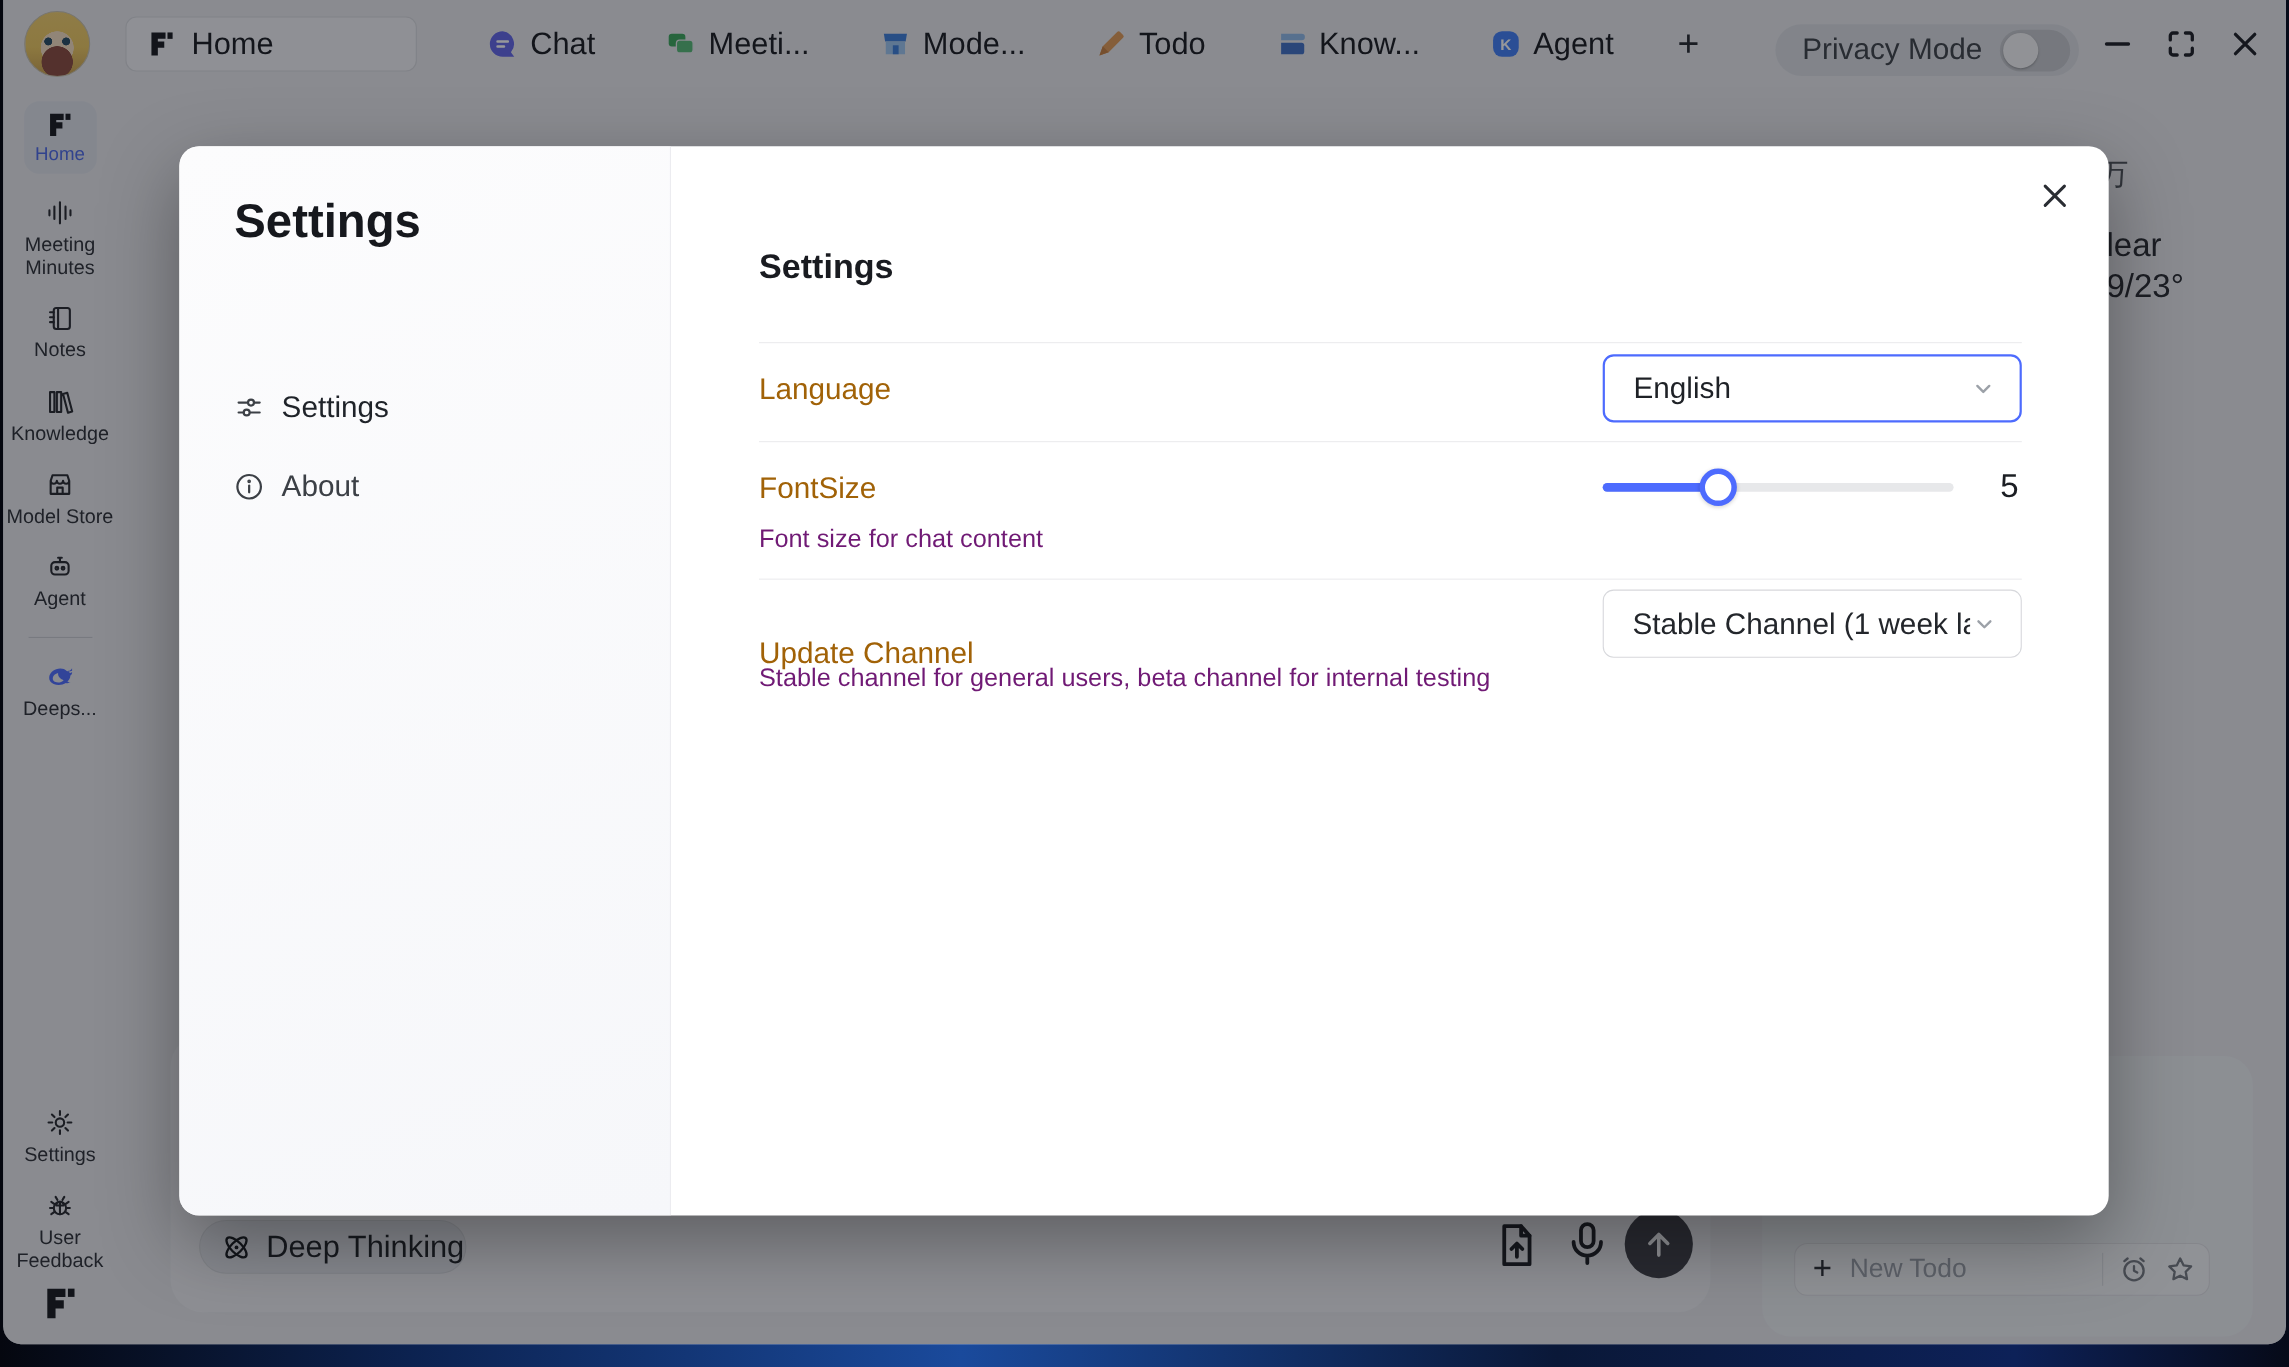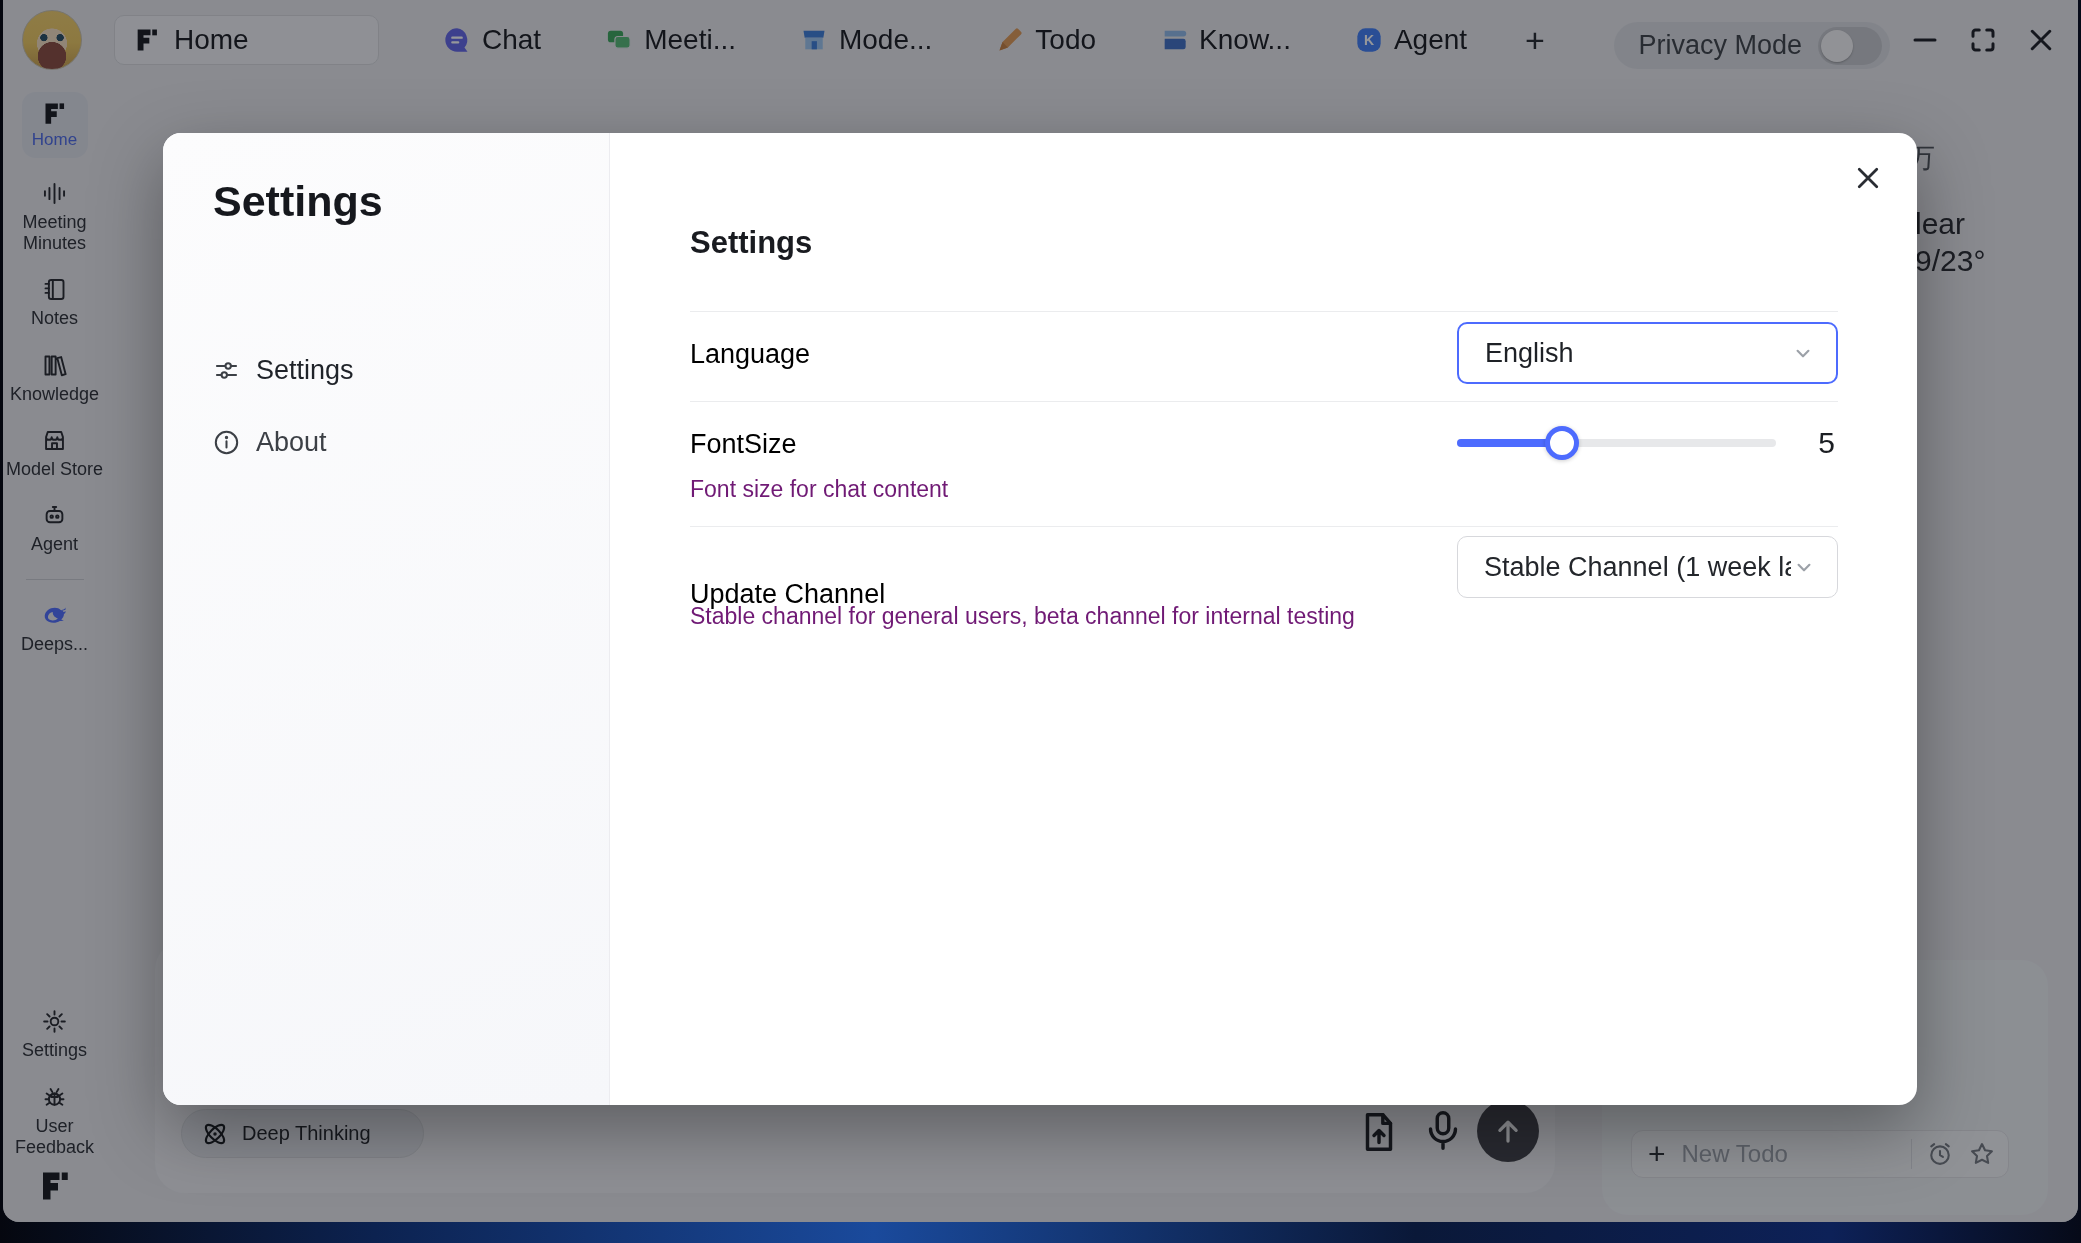--- a/index.html
+++ b/index.html
@@ -48,21 +48,21 @@
   .s-spacer { flex:1; }
   .s-logo { margin:10px 0 14px; }
   .s-logo svg { width:36px; height:36px; }
 
   
   .bg-glyph { position:absolute; left:1905px; top:140px; font-size:27px; color:#4c5057; }
   .bg-weather { position:absolute; left:1912px; top:206px; font-size:30px; color:#26282d; line-height:1.23; }
   .chat-panel { position:absolute; left:152px; top:940px; width:1400px; height:253px; border-radius:30px; background:#f0f1f4; }
   .deep-pill { position:absolute; left:26px; top:169px; width:243px; height:49px; border-radius:25px;
     background:#e4e6eb; border:1px solid #d8dade; display:flex; align-items:center; gap:12px; padding-left:18px;
-    font-size:20px; color:#1e2025; }
+    font-size:28px; color:#1e2025; }
   .deep-pill svg { width:30px; height:30px; stroke:#17191e; stroke-width:1.7; fill:none; }
   .chat-act { position:absolute; top:0; }
   .icon-upload { left:1201px; top:169px; } .icon-mic { left:1265px; top:167px; }
   .chat-act svg { width:46px; height:46px; stroke:#1c1e23; stroke-width:1.8; fill:none; stroke-linecap:round; stroke-linejoin:round; }
   .send-btn { position:absolute; left:1322px; top:160px; width:62px; height:62px; border-radius:50%;
     background:#3d3e44; display:flex; align-items:center; justify-content:center; }
   .send-btn svg { width:30px; height:30px; stroke:#f2f2f4; stroke-width:2.6; fill:none; stroke-linecap:round; stroke-linejoin:round; }
 
   .todo-panel { position:absolute; left:1599px; top:960px; width:446px; height:255px; border-radius:26px; background:#eef0f3; }
   .todo-bar { position:absolute; left:29px; top:170px; width:378px; height:48px; border-radius:12px;
@@ -86,21 +86,21 @@
   .m-item.active { color:#1f2329; }
   .m-item svg { width:27px; height:27px; stroke:#3c4046; stroke-width:1.8; fill:none; stroke-linecap:round; stroke-linejoin:round; }
   .m-item-settings { top:222px; } .m-item-about { top:294px; }
 
   .m-content { position:absolute; left:447px; top:0; right:0; bottom:0; }
   .m-close { position:absolute; top:24px; right:28px; width:42px; height:42px; display:flex; align-items:center; justify-content:center; }
   .m-close svg { width:30px; height:30px; stroke:#2a2d33; stroke-width:2.2; fill:none; stroke-linecap:round; }
   .c-title { position:absolute; left:80px; top:92px; font-size:31px; font-weight:700; color:#191b20; }
   .hr { position:absolute; left:80px; right:79px; height:1px; background:#ebecee; }
   .hr1 { top:178px; } .hr2 { top:268px; } .hr3 { top:393px; }
-  .row-label { position:absolute; left:80px; font-size:27px; color:#000000; }
+  .row-label { position:absolute; left:80px; font-size:27px; color:#a16207; }
   .row-desc { position:absolute; left:80px; font-size:23px; color:#701a75; }
   .lang-label { top:206px; } .fs-label { top:296px; } .fs-desc { top:343px; }
   .upd-label { top:446px; } .upd-desc { top:470px; }
 
   .select { position:absolute; left:847px; width:381px; height:62px; border-radius:10px; background:#fff;
     display:flex; align-items:center; padding:0 20px 0 26px; font-size:27px; color:#1e2126; }
   .sel-lang { top:189px; border:2px solid #4d6bfe; }
   .sel-upd { top:403px; border:1.5px solid #d7d8dc; color:#23262b; }
   .sel-val { flex:1; white-space:nowrap; overflow:hidden; }
   .select svg { width:26px; height:26px; stroke:#9ca1a8; stroke-width:2; fill:none; stroke-linecap:round; stroke-linejoin:round; flex:0 0 auto; }

